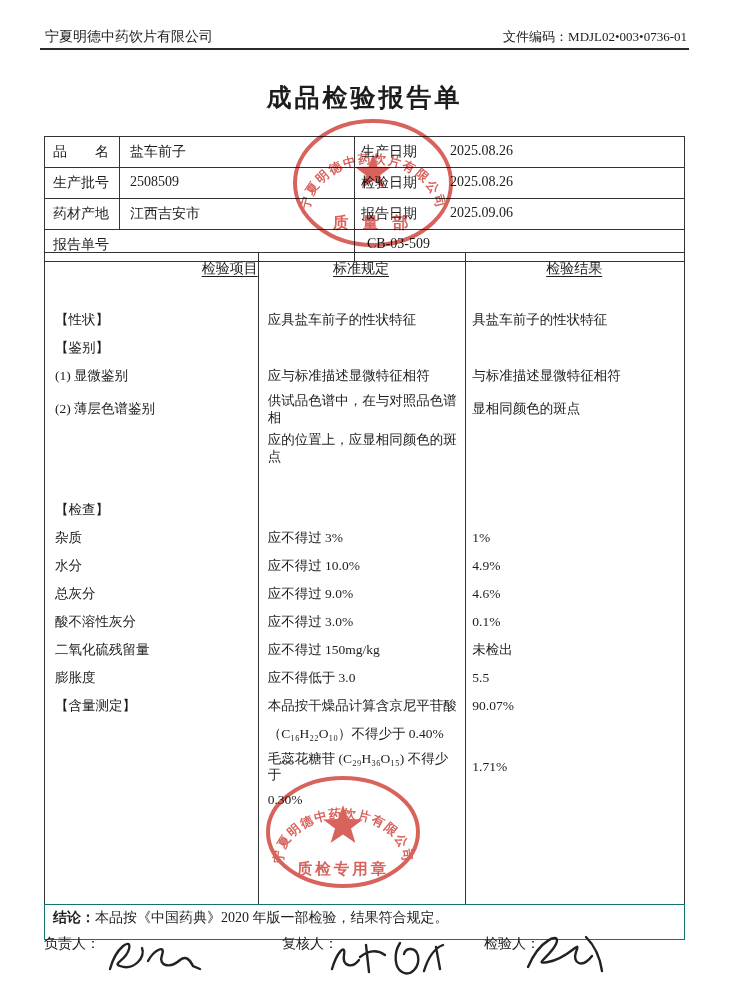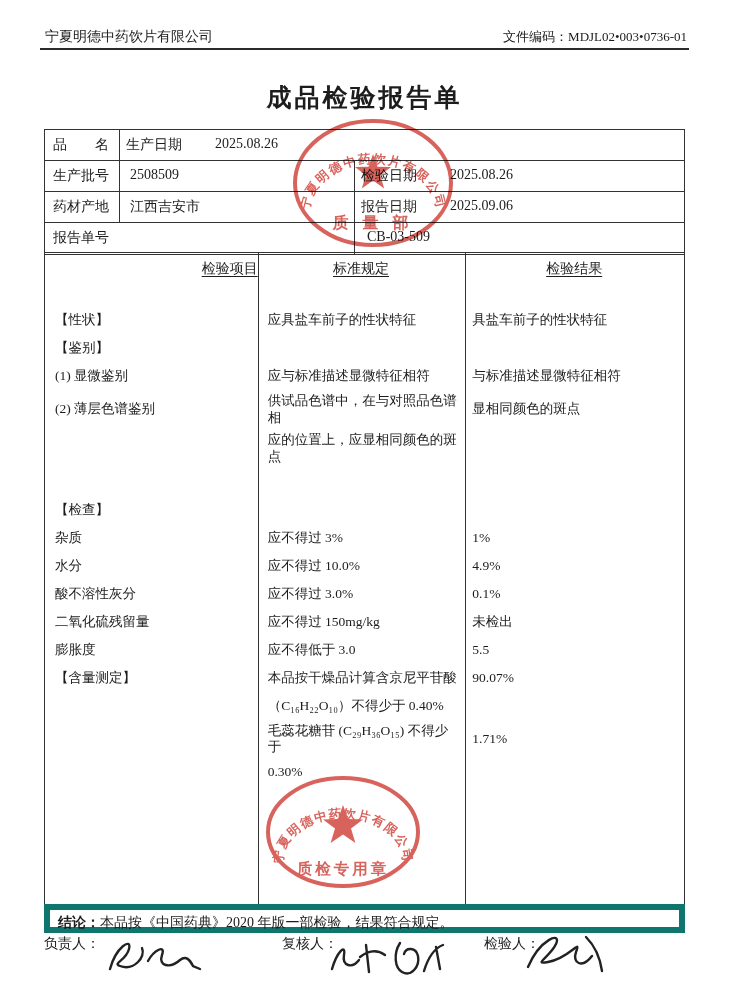--- a/index.html
+++ b/index.html
@@ -13,21 +13,21 @@
   
   .hdr-company{left:45px;top:28px;font-size:14px;}
   .hdr-code{right:42px;top:28px;font-size:13px;}
   .hdr-rule{left:40px;top:48px;width:649px;height:2px;background:#2a2a2a;}
 
   
   .doc-title{left:0;top:81px;width:729px;text-align:center;
     font-size:25px;font-weight:bold;letter-spacing:3px;}
 
   
-  .info-table{left:44px;top:129px;width:641px;border:1px solid #333;box-sizing:border-box;}
+  .info-table{left:44px;top:136px;width:641px;border:1px solid #333;box-sizing:border-box;}
   .irow{display:flex;height:31px;border-bottom:1px solid #333;box-sizing:border-box;}
   .irow:last-child{border-bottom:none;}
   .icell{box-sizing:border-box;font-size:14px;padding:6px 0 0 8px;overflow:hidden;}
   .ilabel{width:75px;border-right:1px solid #333;}
   .ivalue{width:235px;border-right:1px solid #333;padding-left:10px;}
   .ilabel2{width:95px;padding-left:6px;}
   .ivalue2{flex:1;padding-left:0;}
   .ilabel-wide{width:310px;border-right:1px solid #333;}
   .ivalue-wide{flex:1;padding-left:12px;}
 
@@ -42,21 +42,21 @@
   .th1{width:207px;text-align:center;}
   .th2{width:220px;text-align:center;}
   .trow{display:flex;min-height:28px;align-items:center;}
   .tcell{box-sizing:border-box;font-size:13.5px;padding:5px 6px 0 10px;line-height:1.25;
     font-family:"Liberation Serif","DejaVu Serif","DejaVu Sans",serif;}
   .c0{width:213px;}
   .c1{width:207px;}
   .c2{width:220px;padding-left:8px;}
 
   
-  .conclusion{left:44px;top:904px;width:641px;height:29px;border:6px solid #0f766e;
+  .conclusion{left:44px;top:904px;width:641px;height:36px;border:1px solid #0f766e;
     box-sizing:border-box;font-size:14px;padding:4px 0 0 8px;}
   .conclusion b{font-weight:bold;}
 
   
   .sign-row{left:44px;top:933px;width:641px;height:60px;}
   .sig-label{position:absolute;font-size:14px;top:2px;}
   .sig-label.s0{left:0;}
   .sig-label.s1{left:238px;}
   .sig-label.s2{left:440px;}
   .sig-svg{position:absolute;}
@@ -73,20 +73,21 @@
 
 <div class="abs hdr-company">宁夏明德中药饮片有限公司</div>
 <div class="abs hdr-code"><span>文件编码：</span><span>MDJL02•003•0736-01</span></div>
 <div class="abs hdr-rule"></div>
 
 <div class="abs doc-title">成品检验报告单</div>
 
 <div class="abs info-table">
   <div class="irow">
     <div class="icell ilabel">品　　名</div>
+    <div class="icell ivalue">盐车前子</div>
     <div class="icell ilabel2">生产日期</div>
     <div class="icell ivalue2">2025.08.26</div>
   </div>
   <div class="irow">
     <div class="icell ilabel">生产批号</div>
     <div class="icell ivalue">2508509</div>
     <div class="icell ilabel2">检验日期</div>
     <div class="icell ivalue2">2025.08.26</div>
   </div>
   <div class="irow">
@@ -147,20 +148,25 @@
       </div>
       <div class="trow">
         <div class="tcell c0">杂质</div>
         <div class="tcell c1">应不得过 3%</div>
         <div class="tcell c2">1%</div>
       </div>
       <div class="trow">
         <div class="tcell c0">水分</div>
         <div class="tcell c1">应不得过 10.0%</div>
         <div class="tcell c2">4.9%</div>
+      </div>
+      <div class="trow">
+        <div class="tcell c0">总灰分</div>
+        <div class="tcell c1">应不得过 9.0%</div>
+        <div class="tcell c2">4.6%</div>
       </div>
       <div class="trow">
         <div class="tcell c0">酸不溶性灰分</div>
         <div class="tcell c1">应不得过 3.0%</div>
         <div class="tcell c2">0.1%</div>
       </div>
       <div class="trow">
         <div class="tcell c0">二氧化硫残留量</div>
         <div class="tcell c1">应不得过 150mg/kg</div>
         <div class="tcell c2">未检出</div>

